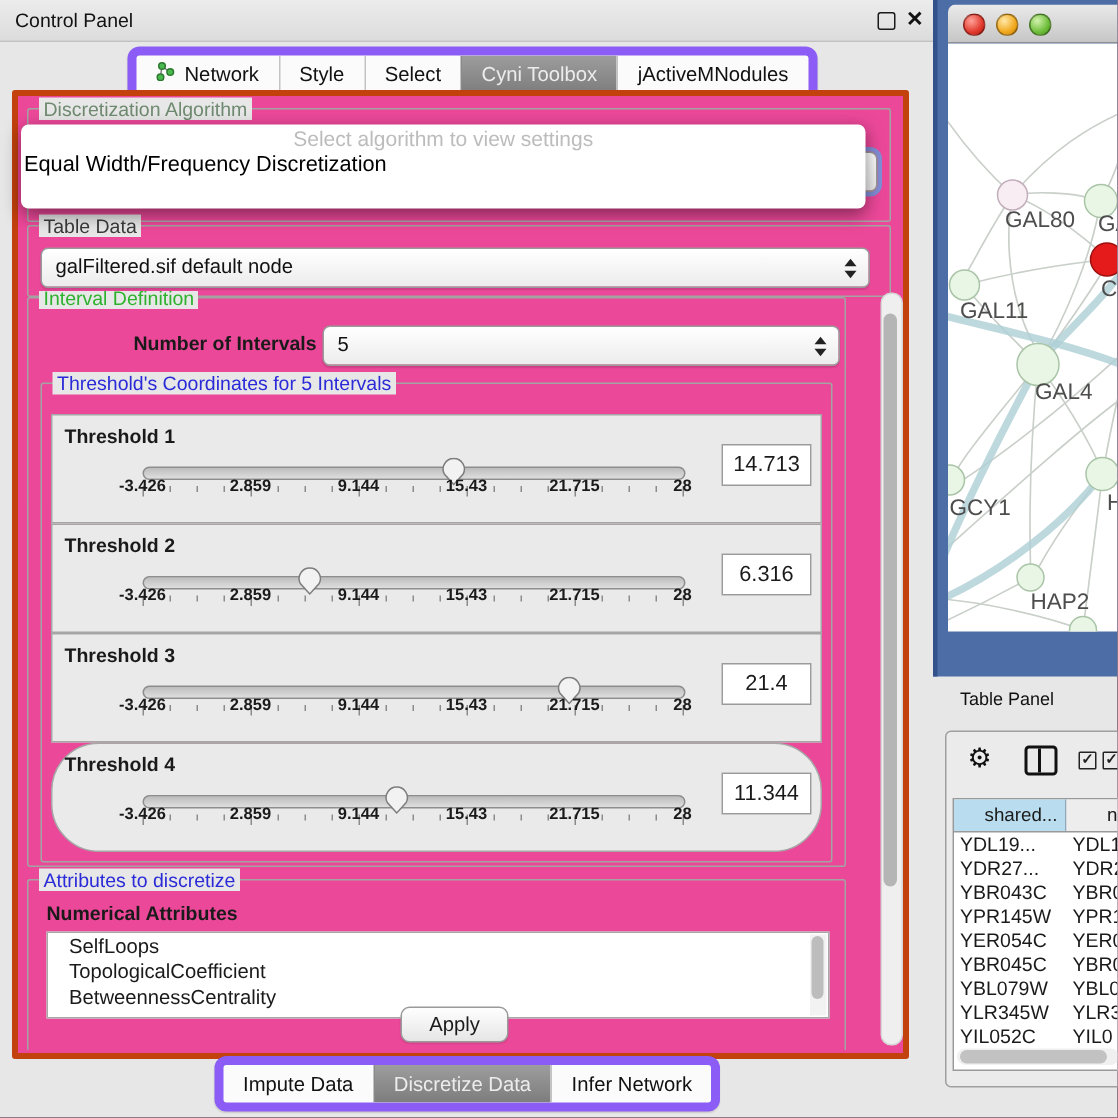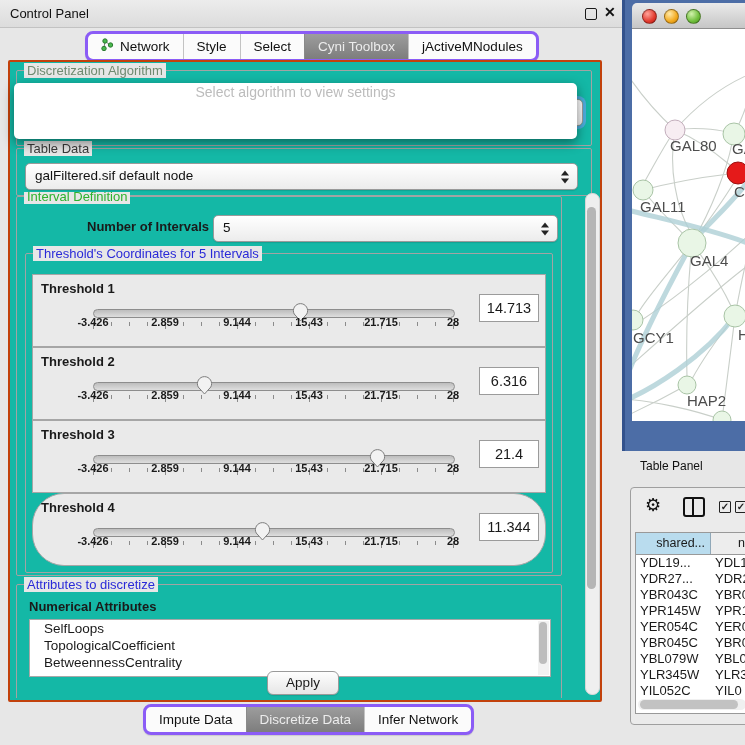--- a/index.html
+++ b/index.html
@@ -5,32 +5,32 @@
   html,body{margin:0;padding:0;background:#555;}
   #root{position:relative;width:745px;height:745px;background:#e7e7e7;overflow:hidden;
         font-family:"Liberation Sans",sans-serif;font-size:13px;color:#1a1a1a;}
   
   .cp-titlebar{position:absolute;left:0;top:0;width:622px;height:27px;
     background:linear-gradient(#ececec,#dcdcdc);border-bottom:1px solid #c2c2c2;}
   .cp-title{position:absolute;left:10px;top:0;line-height:27px;font-size:13px;color:#111;}
   .float-btn{position:absolute;left:585px;top:8px;width:10px;height:10px;border:1.5px solid #1a1a1a;border-radius:2px;}
   .close-btn{position:absolute;left:604px;top:4px;font-size:14px;font-weight:bold;color:#111;}
   
-  .seg-bar{position:absolute;display:inline-flex;height:25px;border:3px solid #8b5cf6;border-radius:8px;
+  .seg-bar{position:absolute;display:inline-flex;height:25px;border:6px solid #8b5cf6;border-radius:8px;
     overflow:hidden;background:#fbfbfb;box-shadow:0 1px 1px rgba(0,0,0,.12);}
   .seg{display:flex;align-items:center;padding:0 13px;font-size:13.5px;color:#111;
     border-left:1px solid #c3c3c3;line-height:25px;white-space:nowrap;}
   .seg:first-child{border-left:none;}
   .seg.sel{background:linear-gradient(#9d9d9d,#7d7d7d);color:#ececec;border-left-color:#8a8a8a;}
   .top-tabs{left:85px;top:31px;}
   .bottom-tabs{left:143px;top:704px;}
   .net-ico{margin-right:6px;}
   
   .outer-panel{position:absolute;left:8px;top:60px;width:590px;height:638px;
-    border:2px solid #c2410c;border-radius:2px;background:#14b8a6;}
+    border:4px solid #c2410c;border-radius:2px;background:#ec4899;}
   
   .group{position:absolute;border:1px solid #a3a3a3;border-radius:2px;}
   .group>.gtitle{position:absolute;top:-8px;left:7px;background:#e7e7e7;padding:0 3px;font-size:13px;white-space:nowrap;}
   .t-green{color:#2db22d;}
   .t-blue{color:#2a2ad8;}
   .t-dark{color:#3a3a3a;}
   .t-fade{color:#6f8a70;}
   
   .combo{position:absolute;height:25px;border:1px solid #9a9a9a;border-radius:5px;
     background:linear-gradient(#ffffff,#ececec);line-height:24px;padding-left:9px;font-size:13.5px;color:#111;
@@ -359,20 +359,21 @@
       </div>
     </div>
 
     <div class="vscroll" style="left:575px;top:131px;height:500px;">
       <div class="thumb-v"></div>
     </div>
   </div>
 
   <div class="popup">
     <div class="popup-prompt">Select algorithm to view settings</div>
+    <div class="popup-item">Equal Width/Frequency Discretization</div>
   </div>
 
   <div class="apply-btn">Apply</div>
 
   <div class="seg-bar bottom-tabs">
     <div class="seg">
         <span>Impute Data</span>
       </div>
     <div class="seg sel">
         <span>Discretize Data</span>

